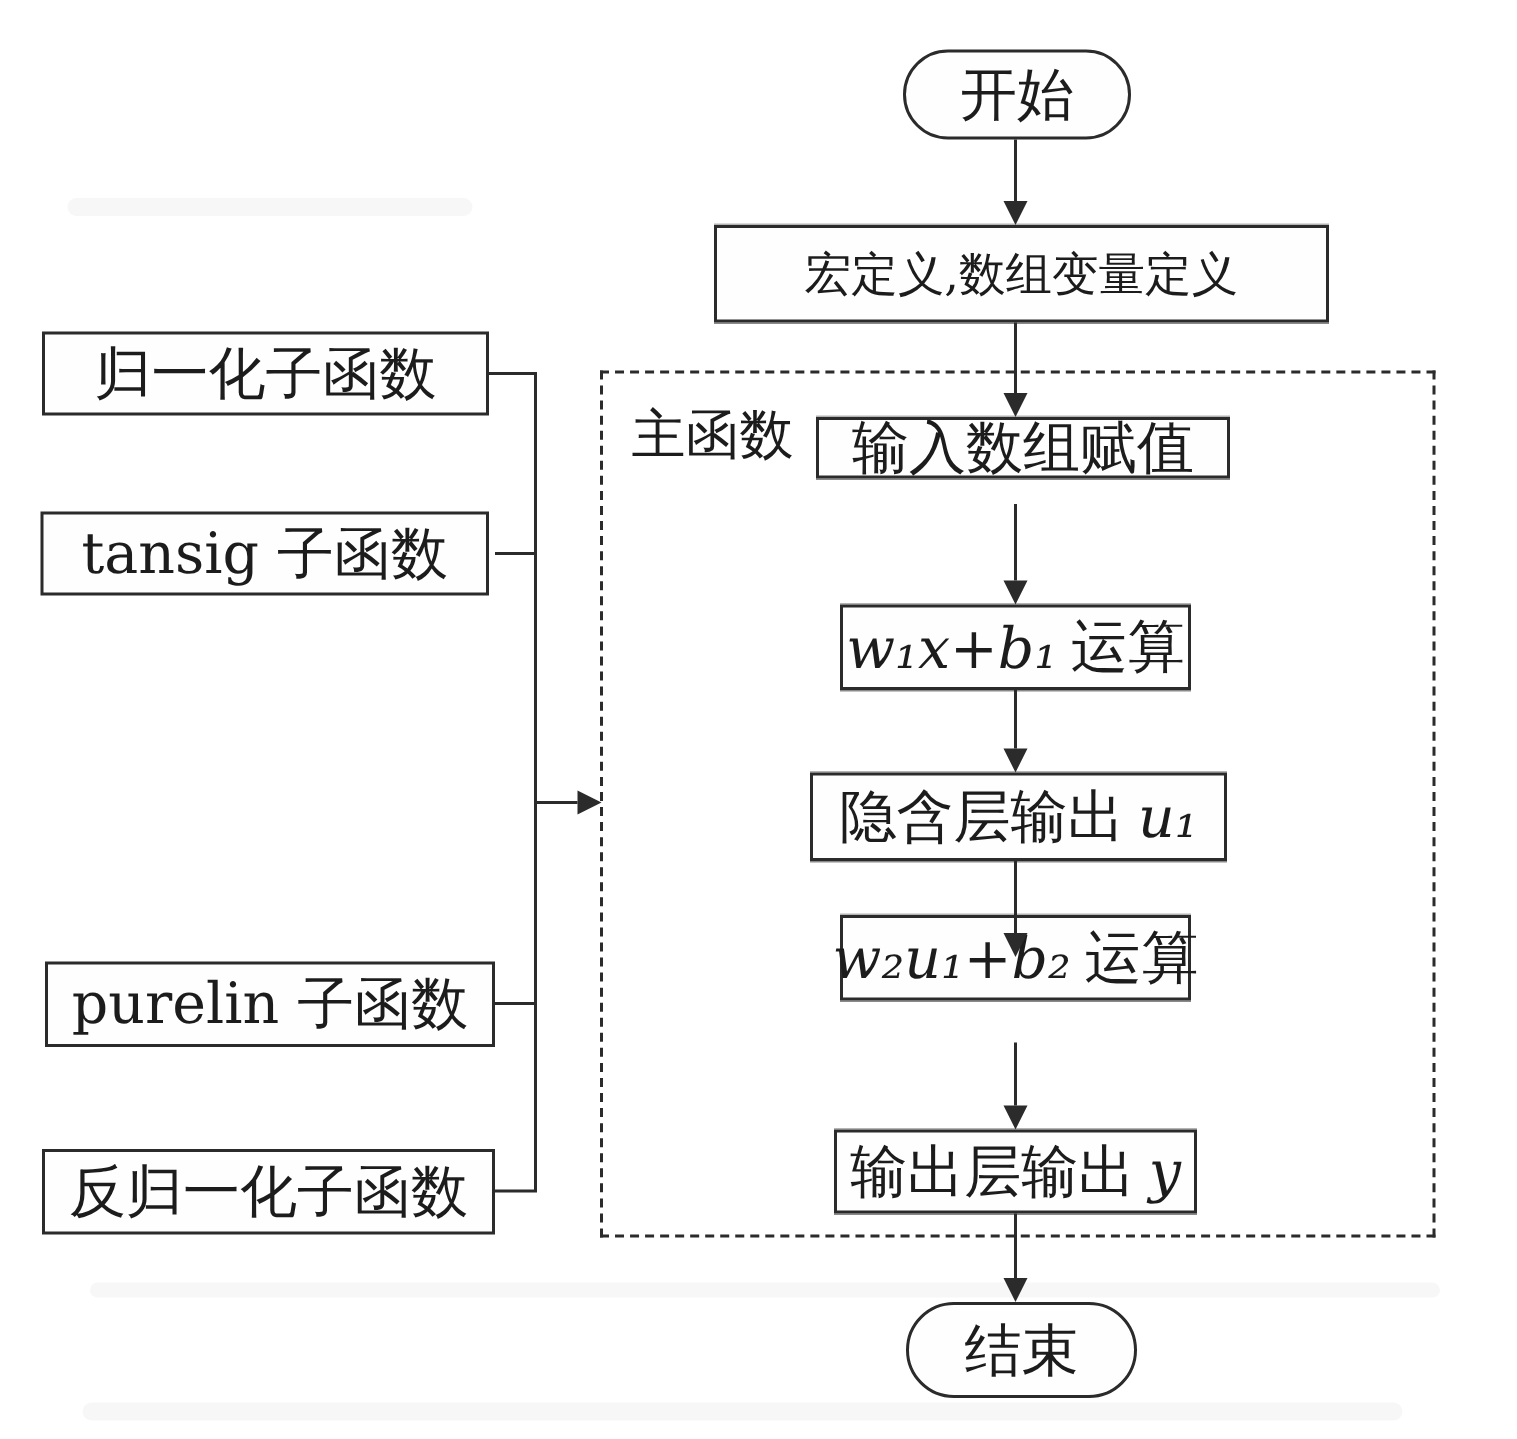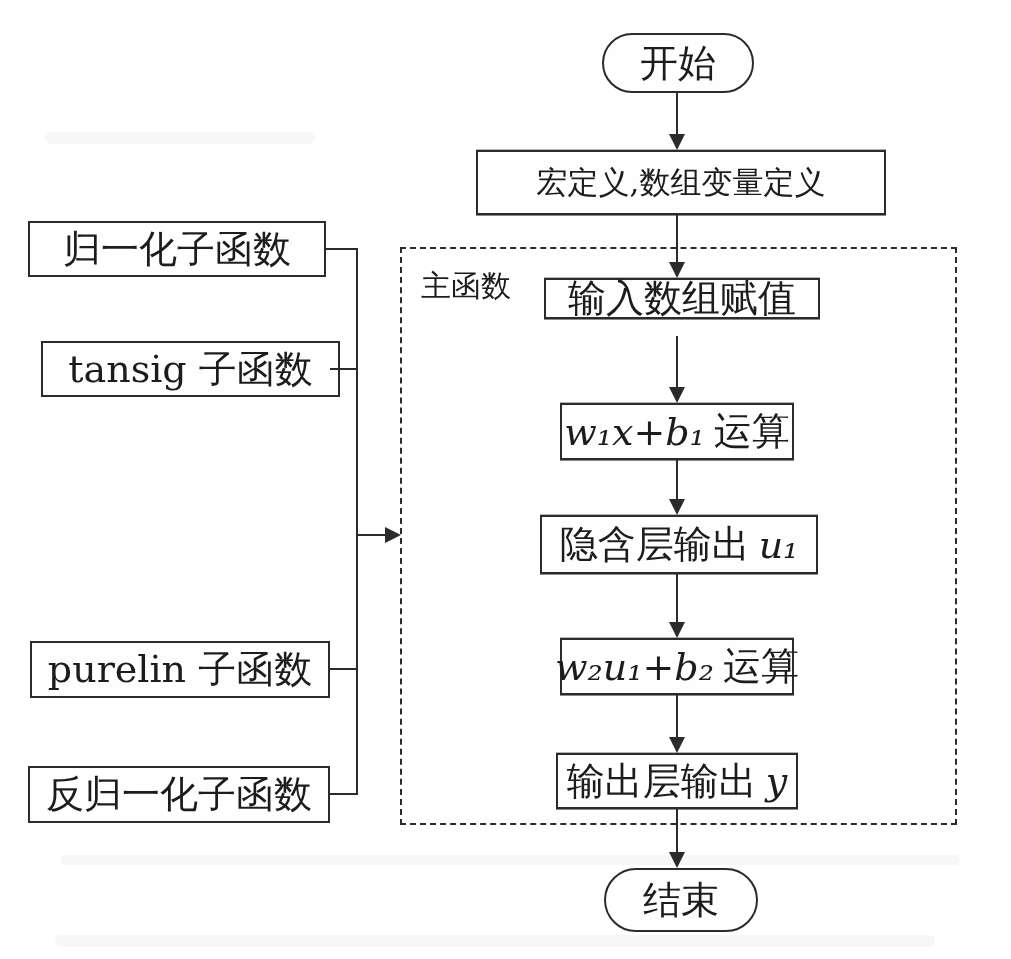--- a/index.html
+++ b/index.html
@@ -35,21 +35,21 @@
     box-shadow: 0 1px 0 rgba(40,40,40,.55), 0 -1px 0 rgba(40,40,40,.35);
   }
   .dashed-region {
     position: absolute;
     border: 2px dashed #2b2b2b;
     box-sizing: border-box;
     background: transparent;
   }
   .region-label {
     position: absolute;
-    font-size: 30px;
+    font-size: 36px;
     color: #1c1c1c;
     white-space: nowrap;
   }
   .line-v {
     position: absolute;
     width: 2px;
     background: #2b2b2b;
   }
   .line-h {
     position: absolute;
@@ -109,21 +109,21 @@
   <div class="node process" style="left:560px; top:403px; width:234px; height:57px;">
     <span class="math">w₁x+b₁</span>
     <span class="cjk-suffix">运算</span>
   </div>
 
   <div class="node process" style="left:540px; top:515px; width:278px; height:59px;">
     <span>隐含层输出</span>
     <span class="math var-suffix">u₁</span>
   </div>
 
-  <div class="node process" style="left:560px; top:638px; width:234px; height:57px;">
+  <div class="node process" style="left:560px; top:610px; width:234px; height:57px;">
     <span class="math">w₂u₁+b₂</span>
     <span class="cjk-suffix">运算</span>
   </div>
 
   <div class="node process" style="left:556px; top:753px; width:242px; height:56px;">
     <span>输出层输出</span>
     <span class="math var-suffix">y</span>
   </div>
 
   <div class="node stadium" style="left:604px; top:868px; width:154px; height:64px;">
@@ -161,21 +161,21 @@
   </div>
 
   <div>
     <div class="line-v" style="left:676px; top:809px; height:43px;"></div>
     <div class="head-down" style="left:669px; top:852px;"></div>
   </div>
 
   <div class="node" style="left:28px; top:221px; width:298px; height:56px;">
     <span>归一化子函数</span>
   </div>
-  <div class="node" style="left:41px; top:341px; width:299px; height:56px;">
+  <div class="node" style="left:27px; top:341px; width:299px; height:56px;">
     <span>tansig 子函数</span>
   </div>
   <div class="node" style="left:30px; top:641px; width:300px; height:57px;">
     <span>purelin 子函数</span>
   </div>
   <div class="node" style="left:28px; top:766px; width:302px; height:57px;">
     <span>反归一化子函数</span>
   </div>
 
   <div class="line-v" style="left:356px; top:248px; height:547px;"></div>

